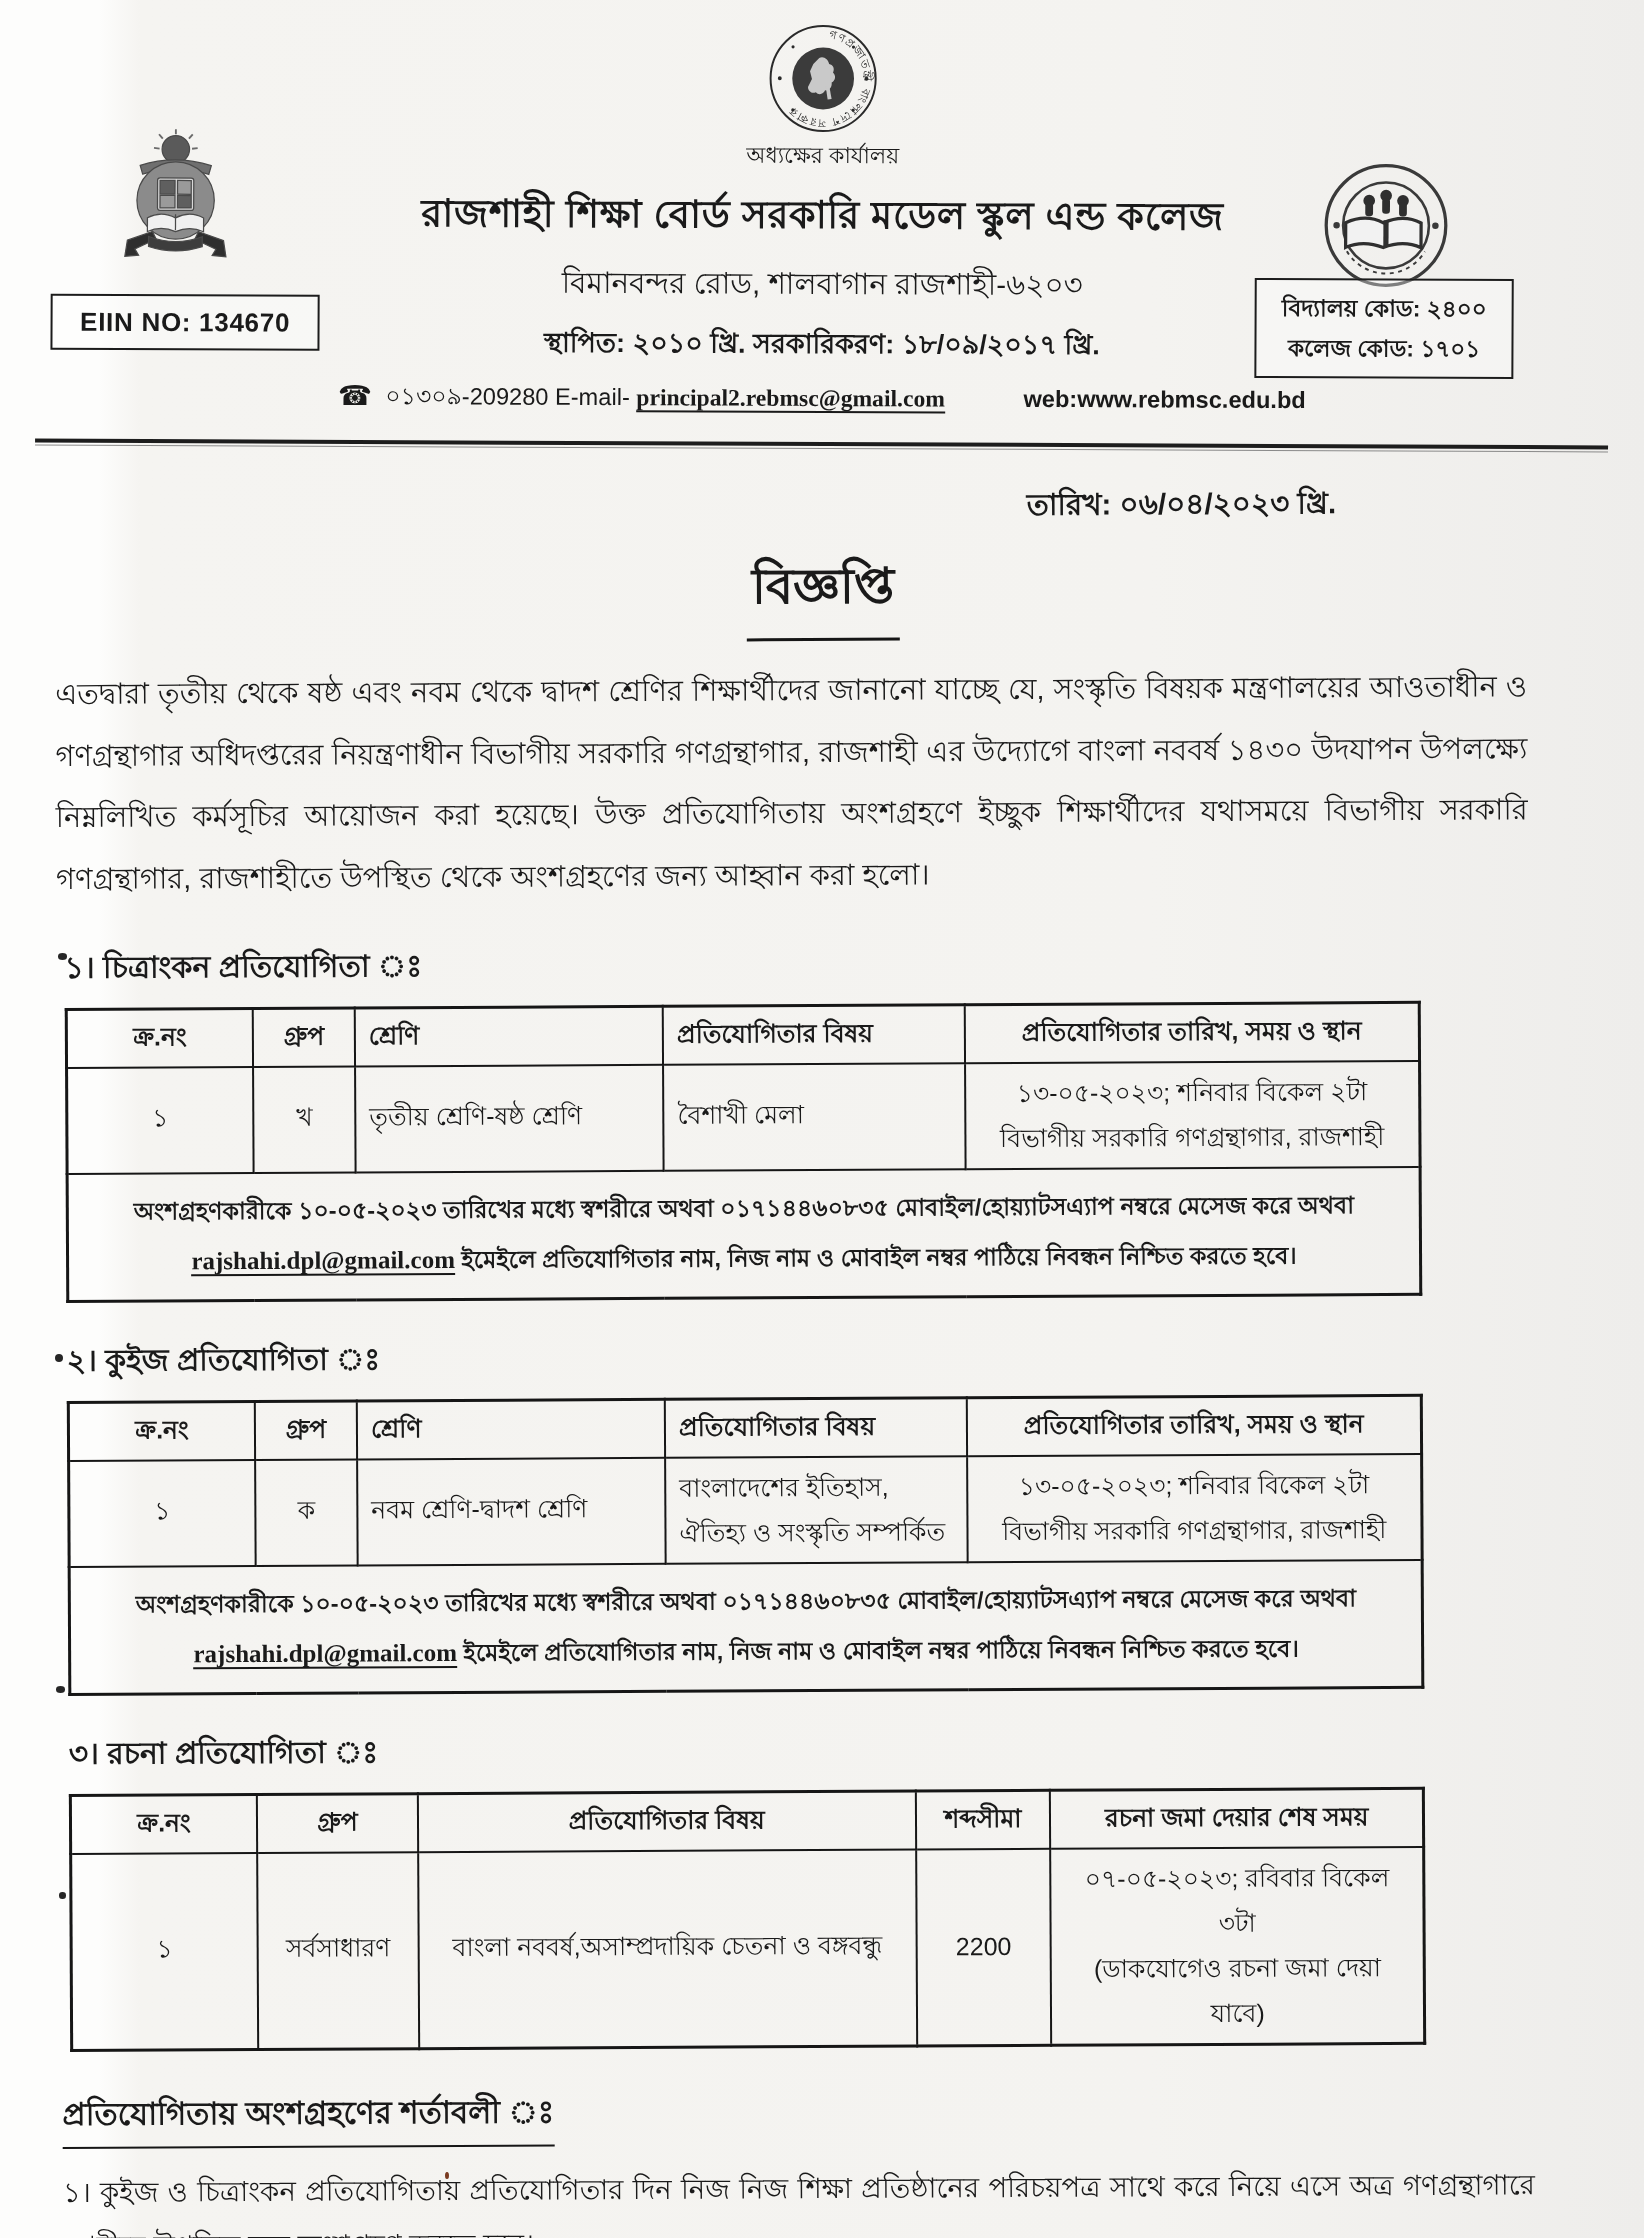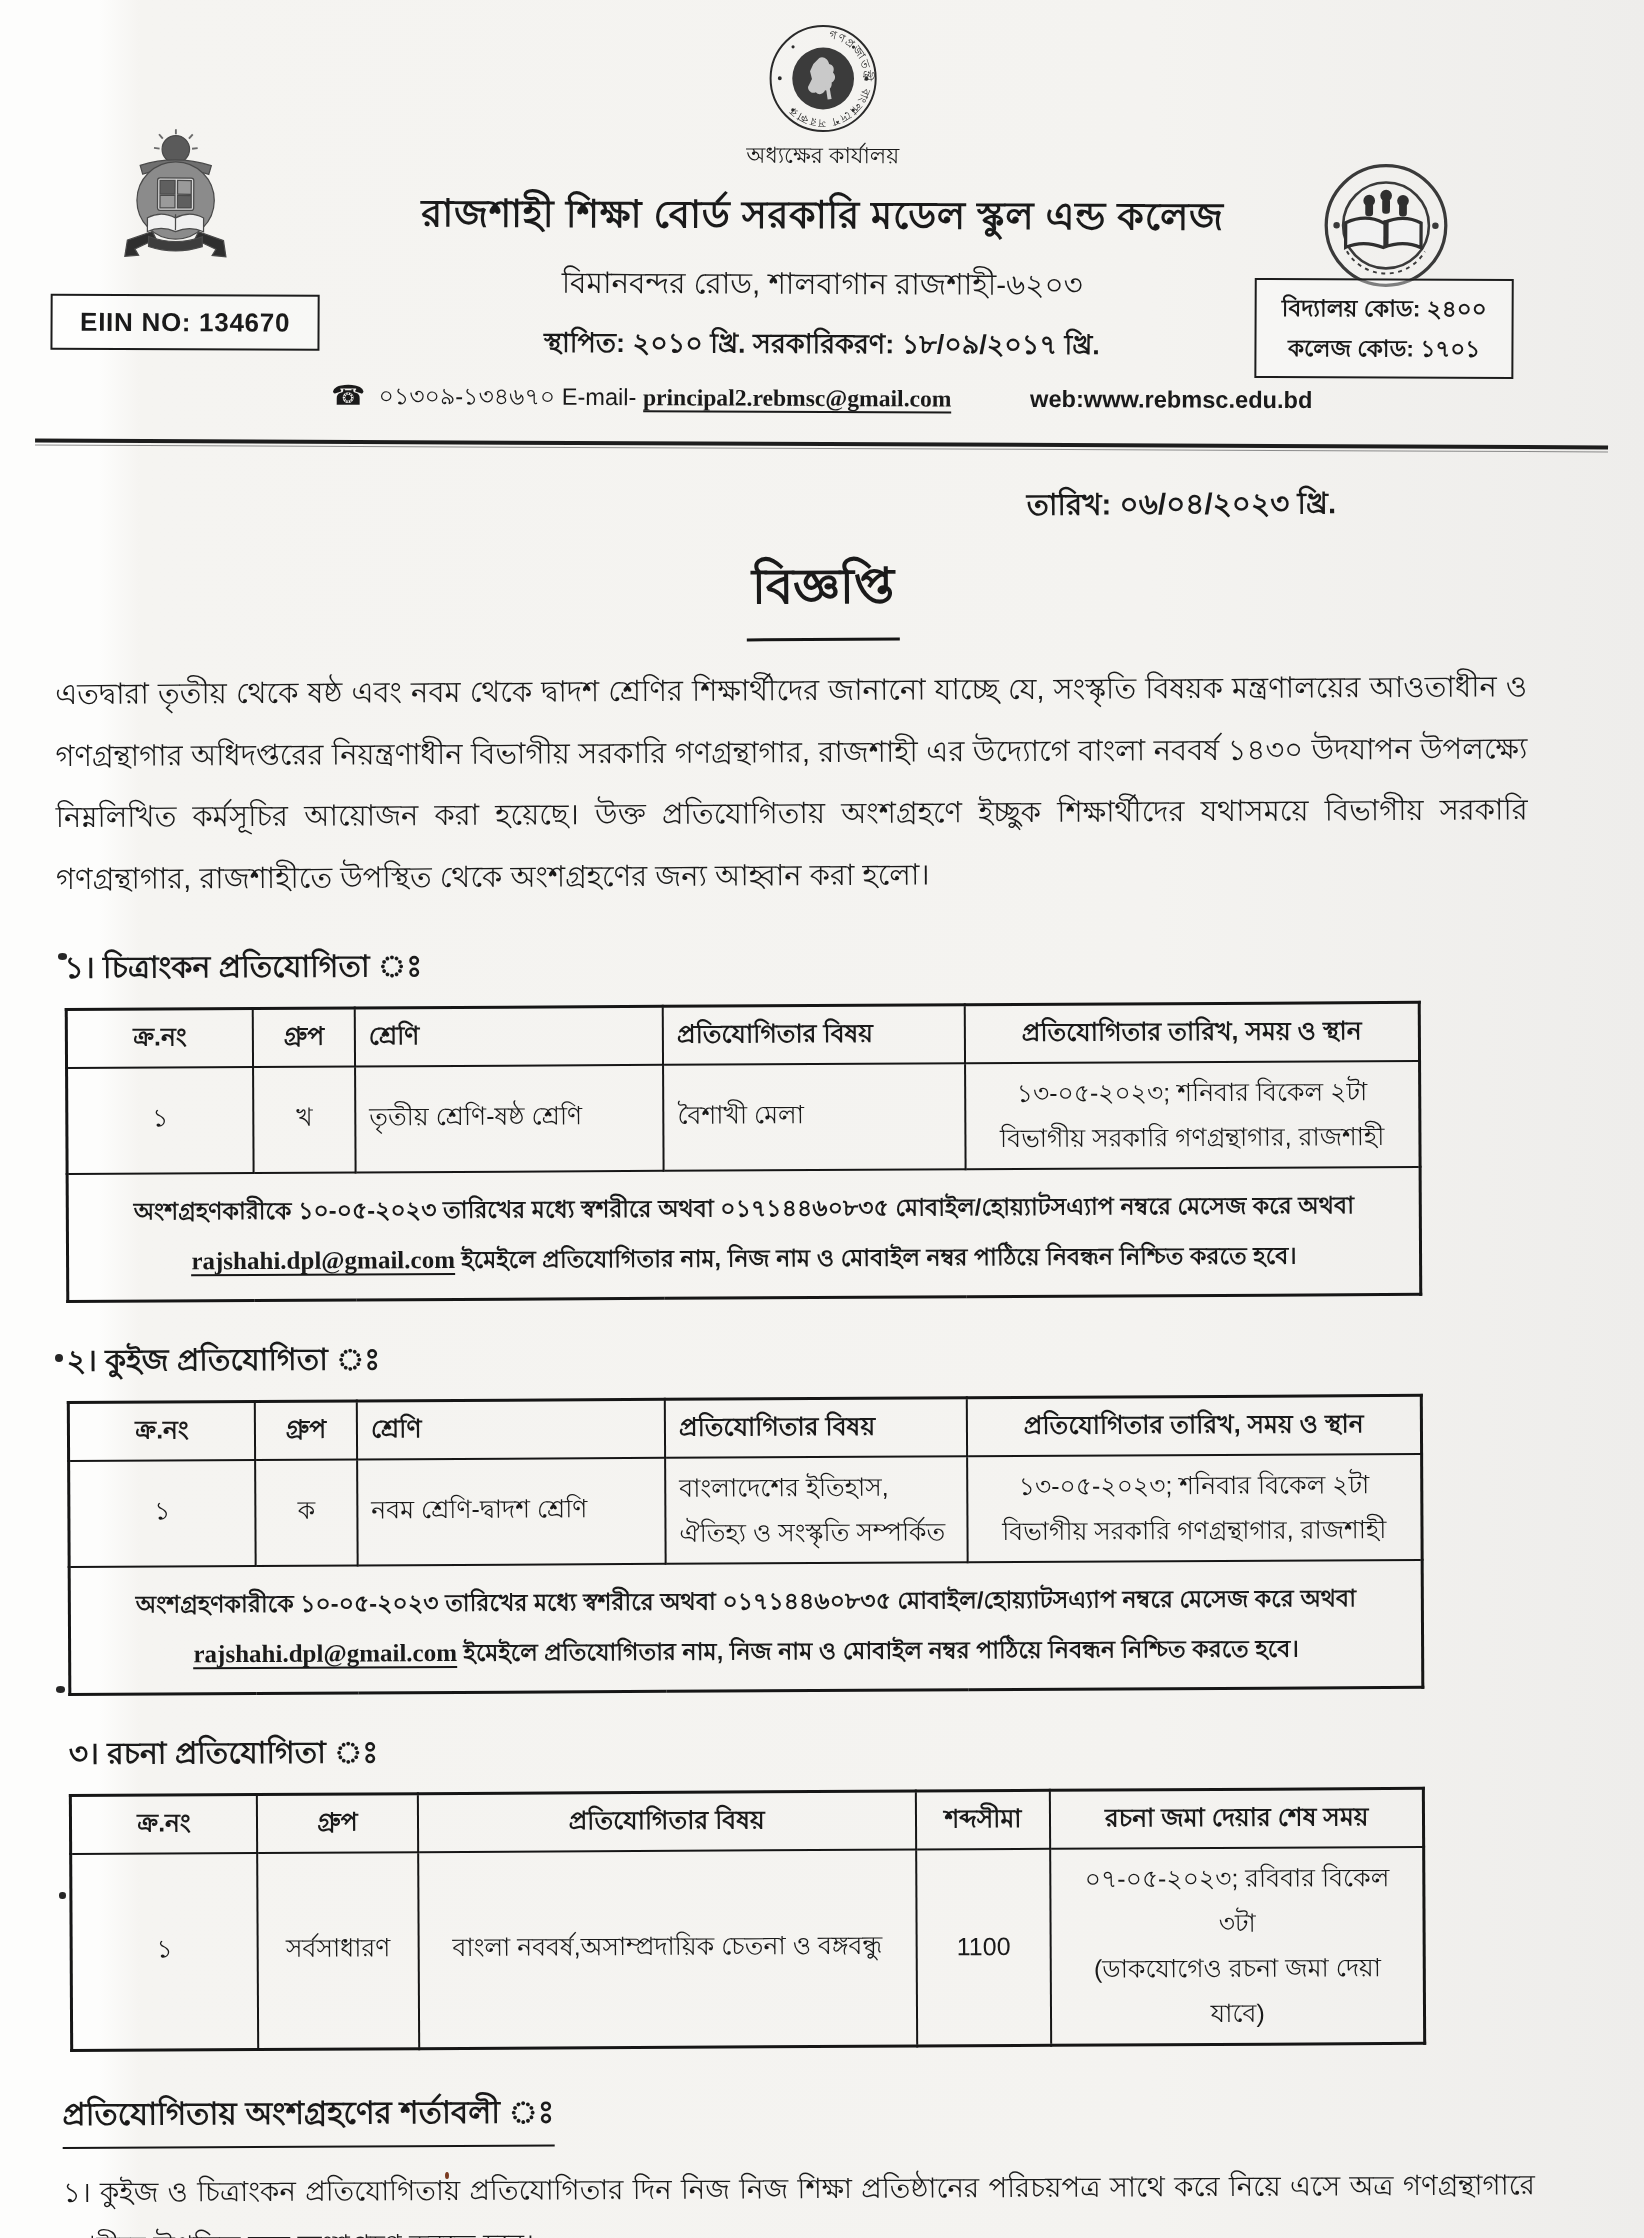--- a/index.html
+++ b/index.html
@@ -129,21 +129,21 @@
     <path d="M96,92 l8,0 l0,40 l-8,0 z" fill="#2f2f2f"></path>
     <path d="M40,140 a70,70 0 0 0 120,0" fill="none" stroke="#3a3a3a" stroke-width="3" stroke-dasharray="6 7"></path>
   </svg>
 
   <div class="school-name">রাজশাহী শিক্ষা বোর্ড সরকারি মডেল স্কুল এন্ড কলেজ</div>
   <div class="address">বিমানবন্দর রোড, শালবাগান রাজশাহী-৬২০৩</div>
   <div class="established">স্থাপিত: ২০১০ খ্রি.  সরকারিকরণ: ১৮/০৯/২০১৭ খ্রি.</div>
 
   <div class="contact">
     <span class="phone-glyph">☎</span>
-    <span>০১৩০৯-১৩৪৬৭০</span>
+    <span>০১৩০৯-209280</span>
     <span>E-mail-</span>
     <span class="email">principal2.rebmsc@gmail.com</span>
     <span class="web">web:www.rebmsc.edu.bd</span>
   </div>
 
   <div class="eiin-box">EIIN NO: 134670</div>
 
   <div class="codes-box">
     <div>বিদ্যালয় কোড: ২৪০০</div>
     <div>কলেজ কোড: ১৭০১</div>
@@ -258,21 +258,21 @@
           <th class="ctr">প্রতিযোগিতার বিষয়</th>
           <th class="ctr">শব্দসীমা</th>
           <th class="ctr">রচনা জমা দেয়ার শেষ সময়</th>
         </tr>
       </thead>
       <tbody>
         <tr>
           <td class="ctr tall">১</td>
           <td class="ctr">সর্বসাধারণ</td>
           <td class="ctr">বাংলা নববর্ষ,অসাম্প্রদায়িক চেতনা ও বঙ্গবন্ধু</td>
-          <td class="ctr">1100</td>
+          <td class="ctr">2200</td>
           <td class="ctr pre">০৭-০৫-২০২৩; রবিবার বিকেল ৩টা
 (ডাকযোগেও রচনা জমা দেয়া যাবে)</td>
         </tr>
       </tbody>
     </table>
   </div>
 
   <div class="terms">
     <div><span class="terms-head">প্রতিযোগিতায় অংশগ্রহণের শর্তাবলী ঃ</span></div>
     <div class="term">১। কুইজ ও চিত্রাংকন প্রতিযোগিতায় প্রতিযোগিতার দিন নিজ নিজ শিক্ষা প্রতিষ্ঠানের পরিচয়পত্র সাথে করে নিয়ে এসে অত্র গণগ্রন্থাগারে স্বশরীরে উপস্থিত হয়ে অংশগ্রহণ করতে হবে।</div>

